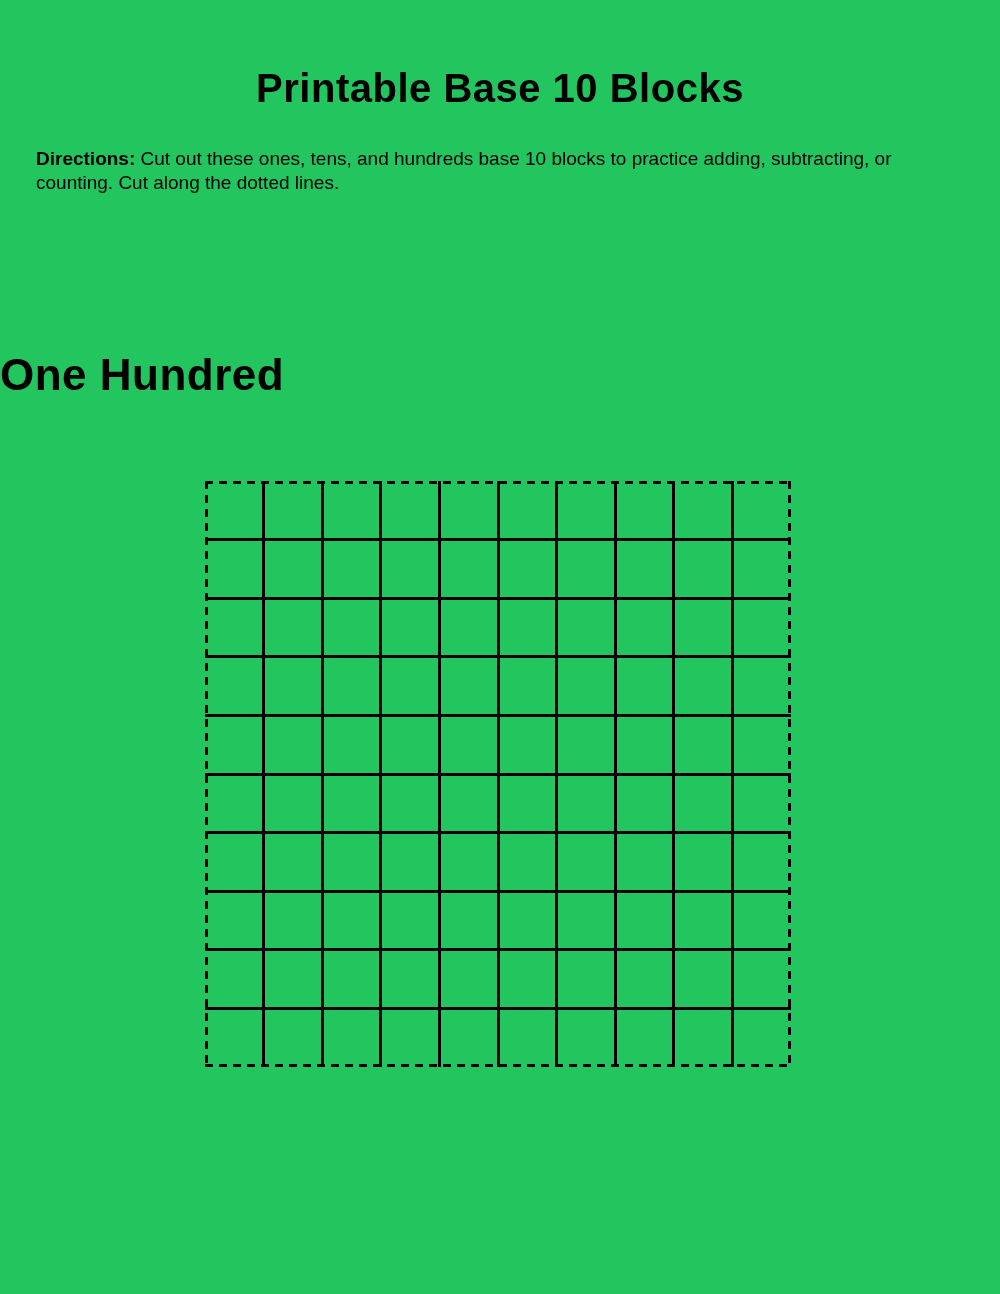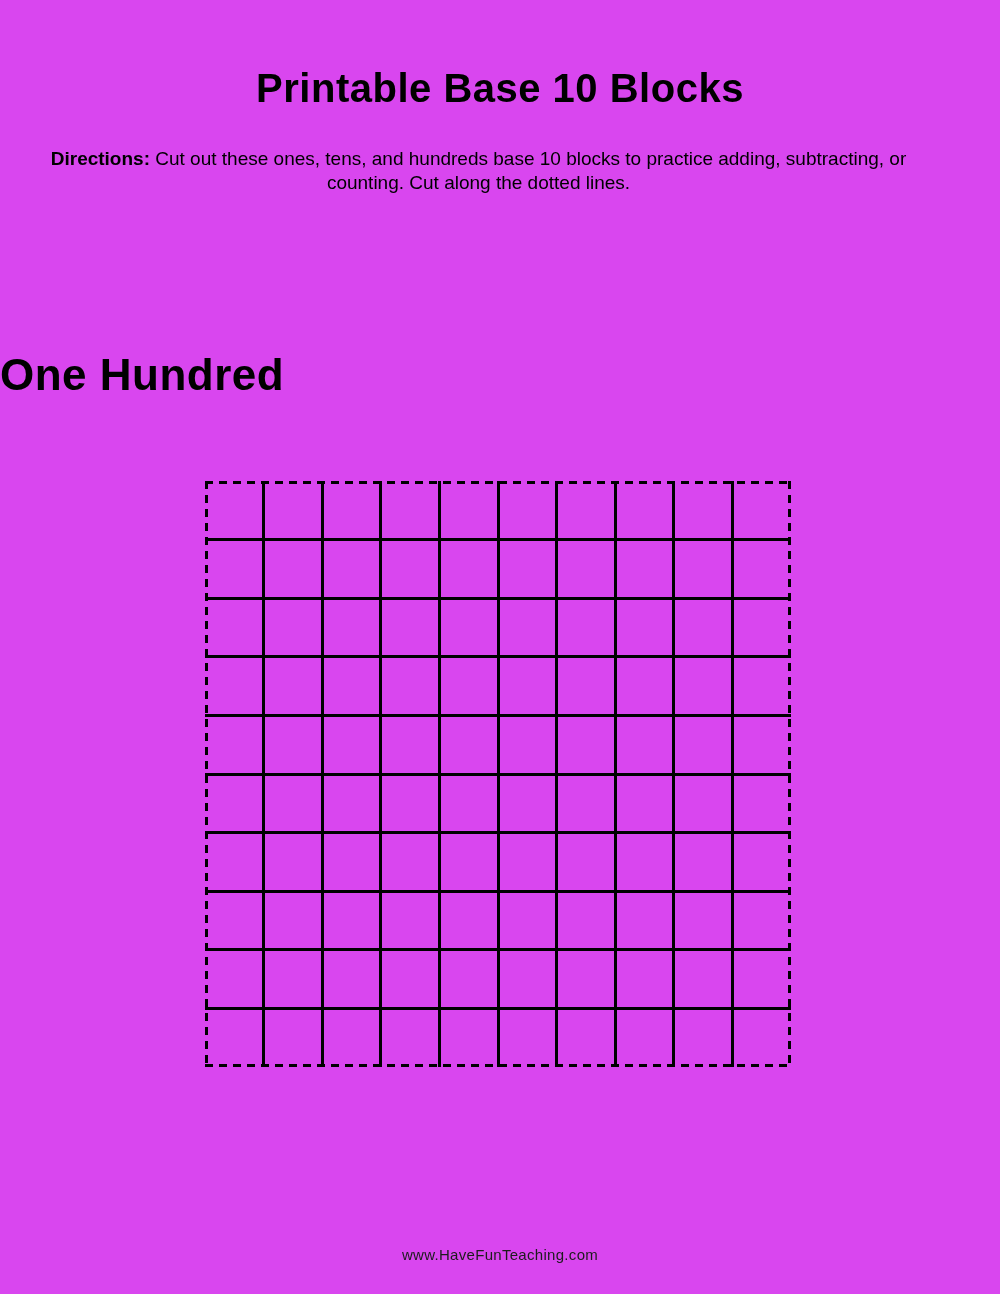--- a/index.html
+++ b/index.html
@@ -1,21 +1,21 @@
 <!DOCTYPE html>
 <html><head>
 <meta charset="utf-8">
 <style>
   * { margin: 0; padding: 0; box-sizing: border-box; }
   html, body { background: #ffffff; }
   .page {
     position: relative;
     width: 1000px;
     height: 1294px;
-    background: #d946ef;
+    background: #22c55e;
     font-family: "Liberation Sans", sans-serif;
     color: #000000;
     overflow: hidden;
   }
   .doc-title {
     position: absolute;
     top: 66px;
     left: 0;
     width: 100%;
     text-align: center;
@@ -25,21 +25,20 @@
     color: #000000;
   }
   .directions {
     position: absolute;
     top: 147px;
     left: 36px;
     width: 885px;
     font-size: 19px;
     line-height: 24px;
     color: #000000;
-    text-align: center;
   }
   .directions .dir-label { font-weight: bold; }
   .section-title {
     position: absolute;
     top: 350px;
     left: 0;
     width: 100%;
     text-align: left;
     font-size: 44px;
     font-weight: bold;
@@ -98,15 +97,14 @@
         <line x1="0" y1="410.2" x2="586" y2="410.2" stroke="#000000" stroke-width="3"></line>
         <line x1="0" y1="468.8" x2="586" y2="468.8" stroke="#000000" stroke-width="3"></line>
         <line x1="0" y1="527.4" x2="586" y2="527.4" stroke="#000000" stroke-width="3"></line>
         <line x1="0" y1="1.5" x2="586" y2="1.5" stroke="#000000" stroke-width="3" stroke-dasharray="8 6"></line>
         <line x1="0" y1="584.5" x2="586" y2="584.5" stroke="#000000" stroke-width="3" stroke-dasharray="8 6"></line>
         <line x1="1.5" y1="0" x2="1.5" y2="586" stroke="#000000" stroke-width="3" stroke-dasharray="8 6"></line>
         <line x1="584.5" y1="0" x2="584.5" y2="586" stroke="#000000" stroke-width="3" stroke-dasharray="8 6"></line>
       </svg>
     </div>
 
-  <div class="footer-url">www.HaveFunTeaching.com</div>
 
 </div>
 
 </body></html>

